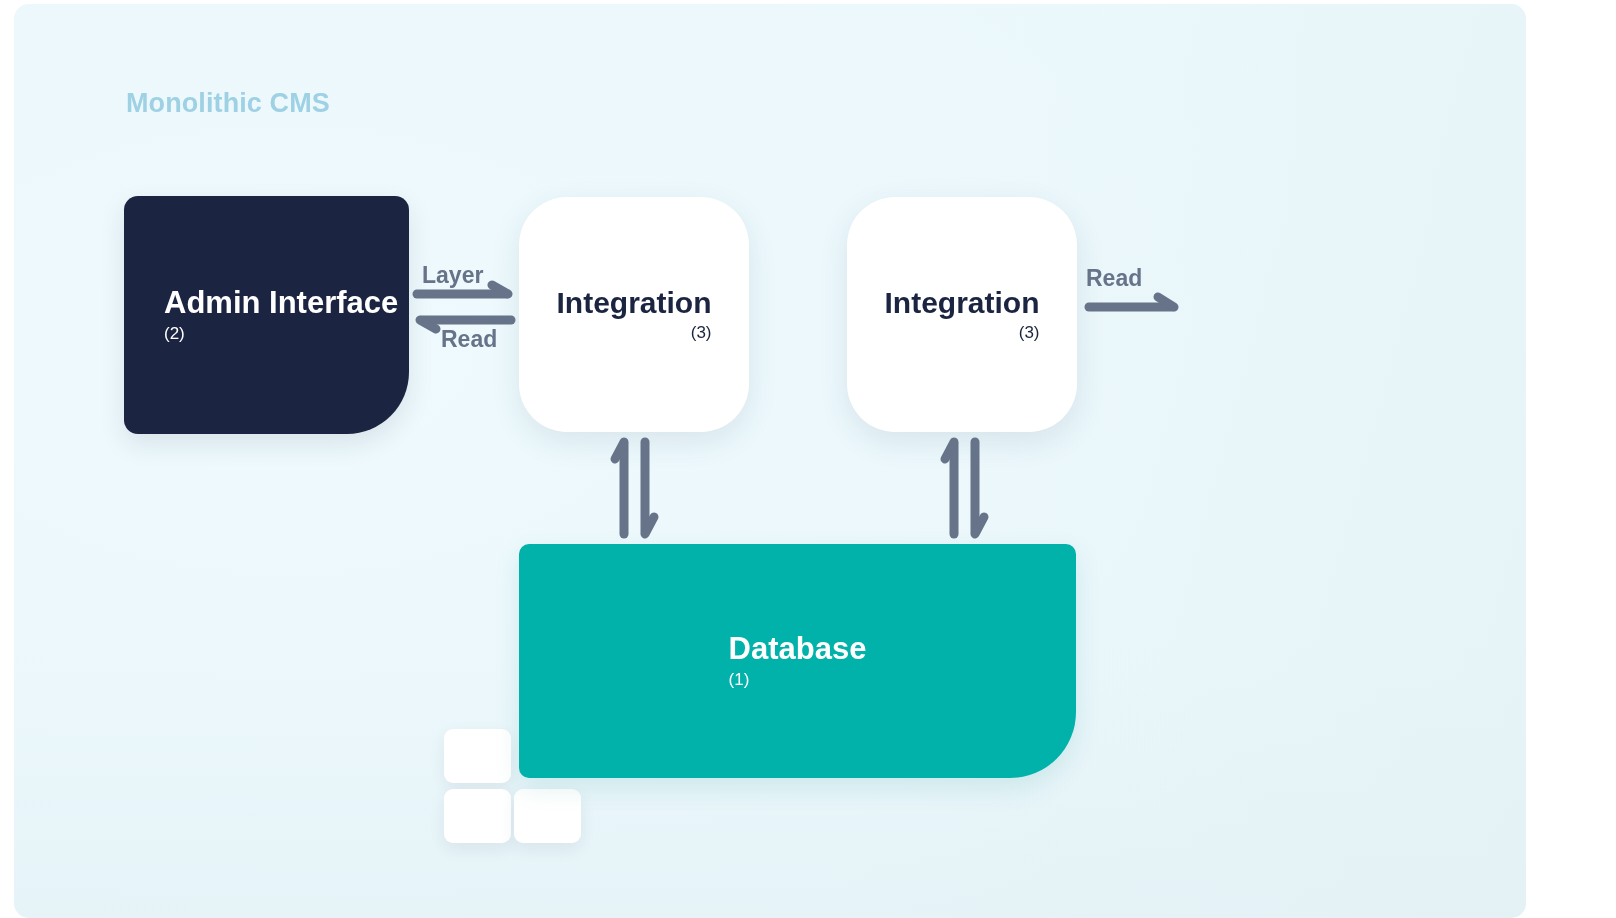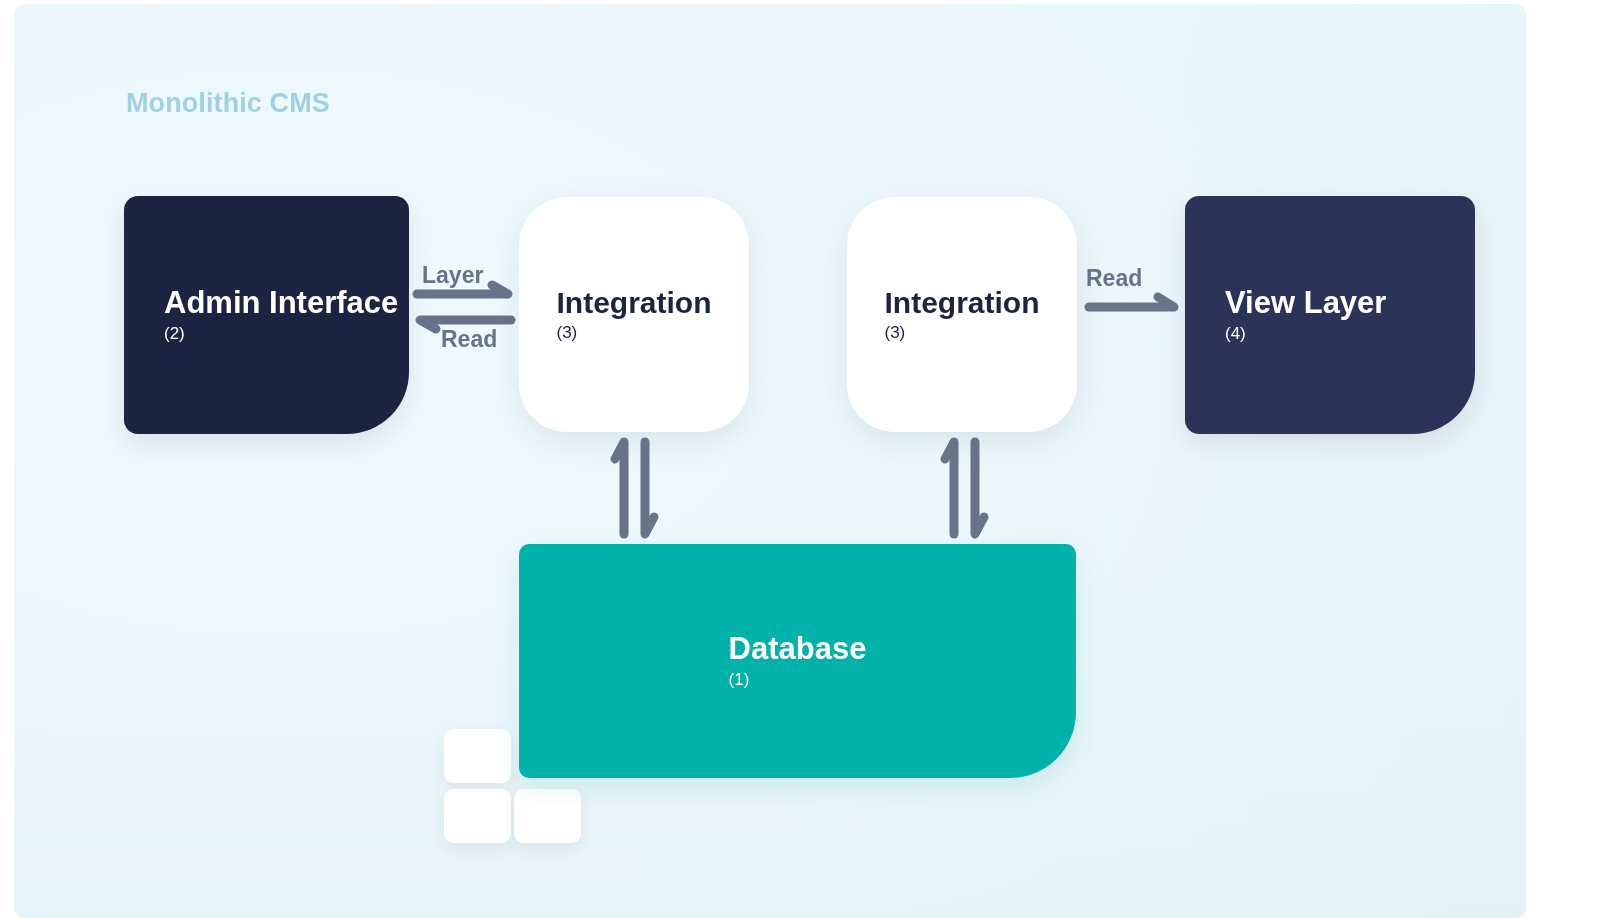--- a/index.html
+++ b/index.html
@@ -19,21 +19,21 @@
     background: #ffffff;
   }
 
   
   #panel {
     position: absolute;
     left: 14px;
     top: 4px;
     width: 1512px;
     height: 914px;
-    border-radius: 10px;
+    border-radius: 15px;
     background:
       radial-gradient(1200px 700px at 18% 38%, #eefafd 0%, #ecf8fc 45%, #eaf7fb 100%);
     overflow: hidden;
   }
 
   
   #panel::after {
     content: "";
     position: absolute;
     inset: 0;
@@ -92,21 +92,21 @@
     left: 505px;
     top: 193px;
     width: 230px;
     height: 235px;
     background: #ffffff;
     border-radius: 48px;
     align-items: center;
     justify-content: center;
     box-shadow: 0 10px 30px rgba(40,70,90,0.10);
   }
-  #node-int-a .inner, #node-int-b .inner { text-align: left; }
+  #node-int-a .inner, #node-int-b .inner { text-align: right; }
   #node-int-a .title, #node-int-b .title { color: #1b2440; font-size: 30px; }
   #node-int-a .count, #node-int-b .count { color: #1b2440; font-size: 17px; }
 
   
   #node-int-b {
     left: 833px;
     top: 193px;
     width: 230px;
     height: 235px;
     background: #ffffff;
@@ -210,26 +210,20 @@
       </div>
     </div>
 
     <div class="node" id="node-int-b">
       <div class="inner">
         <div class="title">Integration</div>
         <div class="count">(3)</div>
       </div>
     </div>
 
-    <div class="node" id="node-view">
-      <div class="inner">
-        <div class="title">View Layer</div>
-        <div class="count">(4)</div>
-      </div>
-    </div>
 
     <div class="node" id="node-db">
       <div class="inner">
         <div class="title">Database</div>
         <div class="count">(1)</div>
       </div>
     </div>
 
     <div class="tile" id="tile-1"></div>
     <div class="tile" id="tile-2"></div>

